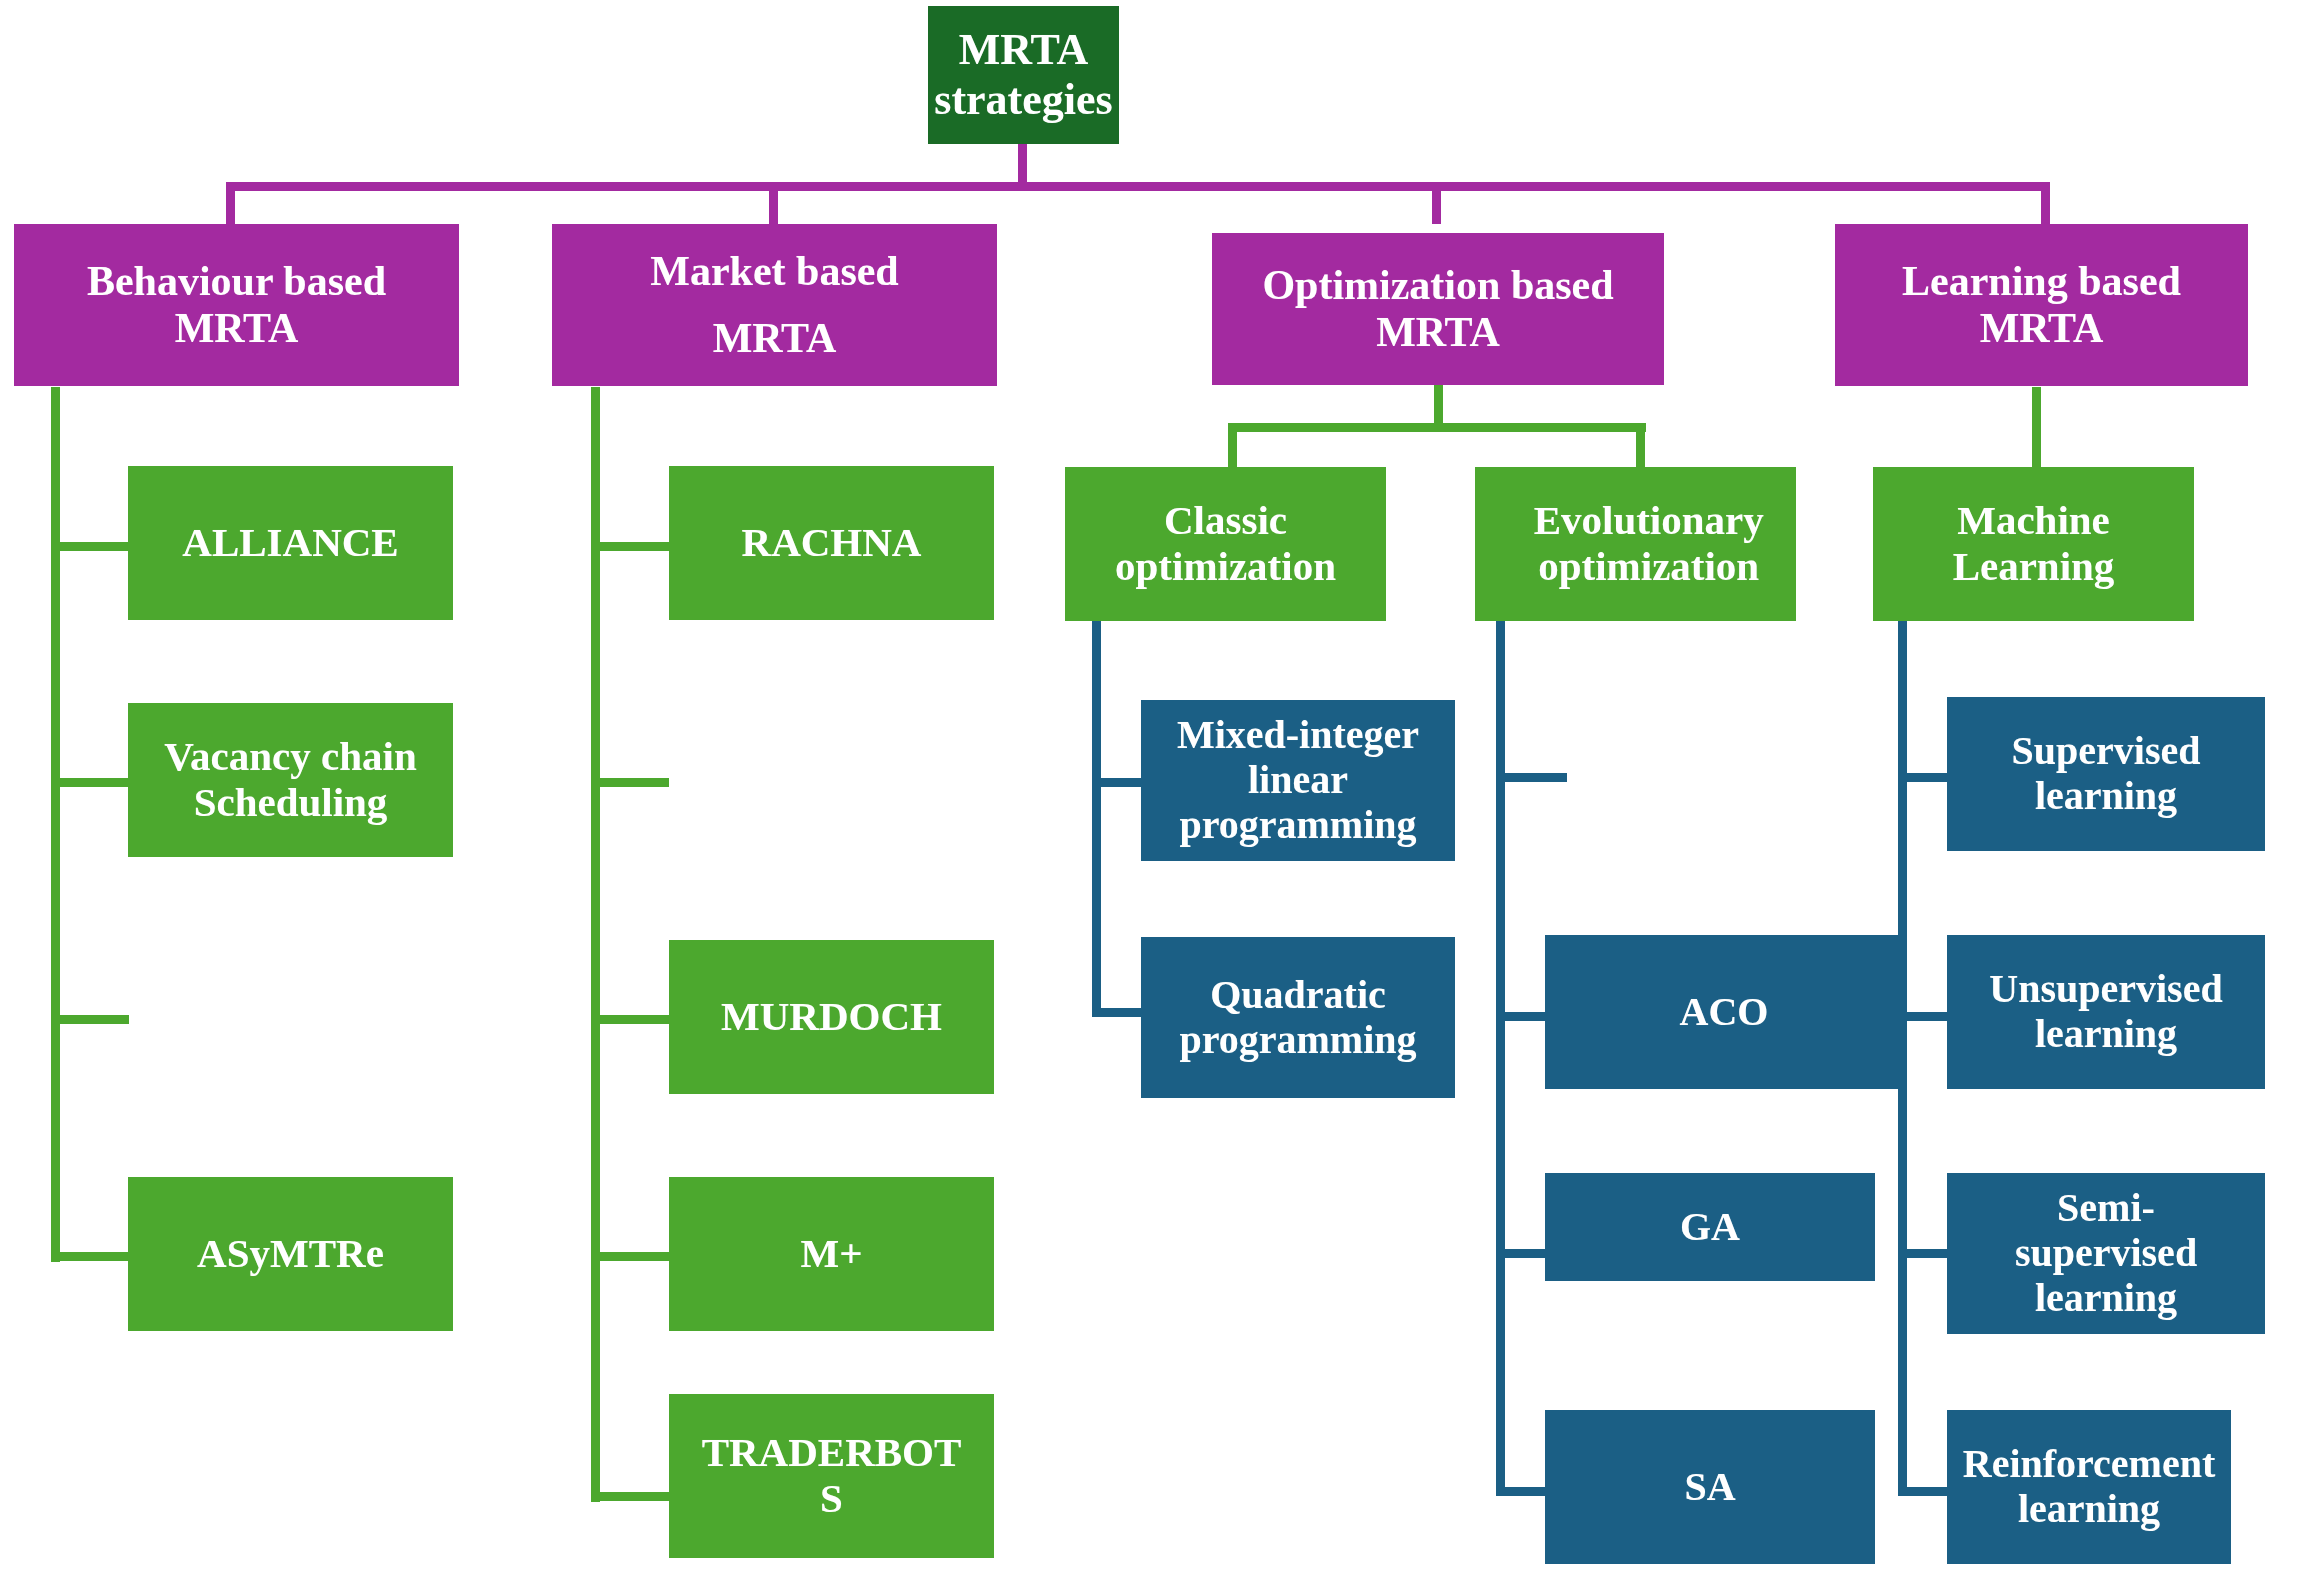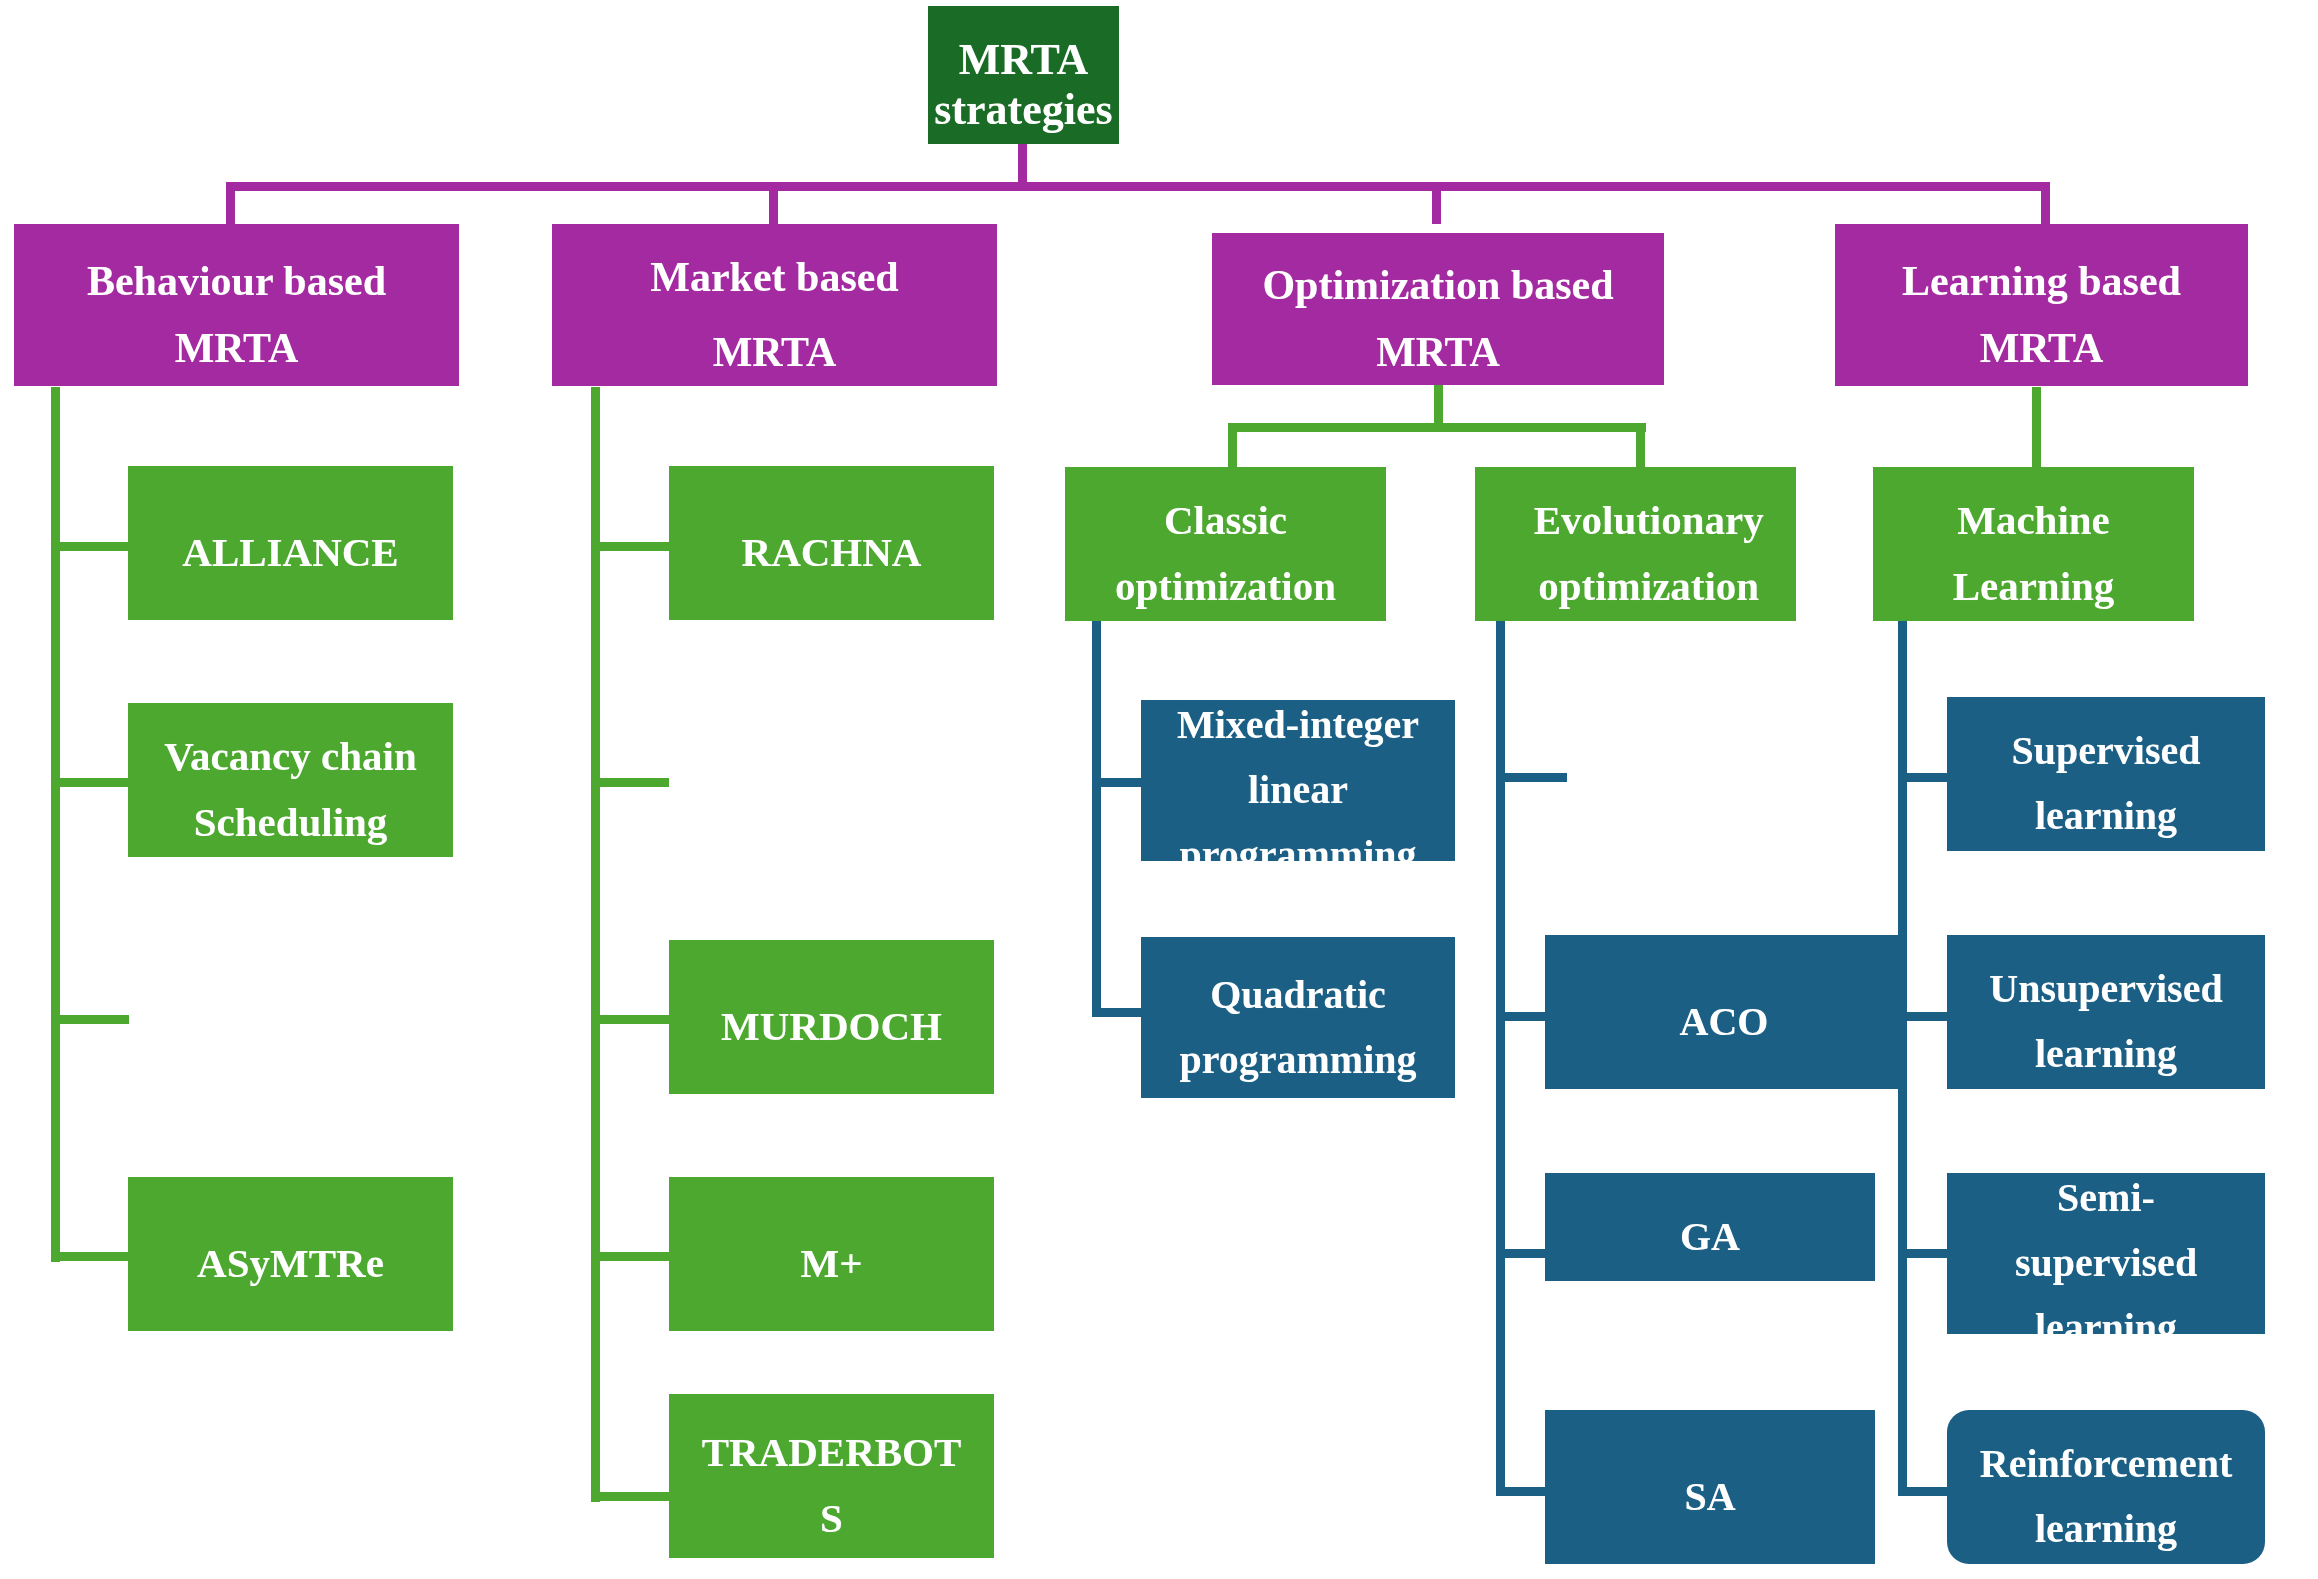--- a/index.html
+++ b/index.html
@@ -23,21 +23,21 @@
     align-items: center;
     justify-content: center;
     text-align: center;
     color: #ffffff;
     font-weight: bold;
     line-height: 1.12;
     box-sizing: border-box;
     padding: 2.8px 5.6px;
     text-shadow: 0 0 0.7px rgba(255,255,255,0.35);
   }
-  .node span { display: block; width: 100%; margin-top: 20px; }
+  .node span { display: block; width: 100%; }
   .root  { background: #1A6B26; font-size: 44px; }
   .cat   { background: #A32AA0; font-size: 42px; }
   .leaf  { background: #4CA82E; font-size: 41px; }
   .blue  { background: #1B5F85; font-size: 40px; }
   .mid   { background: #4CA82E; font-size: 41px; }
 
   .conn { position: absolute; }
   .h-purple { background: #A32AA0; }
   .v-purple { background: #A32AA0; }
   .h-green  { background: #4CA82E; }
@@ -184,19 +184,19 @@
   </div>
   <div class="node blue" style="left:1947px; top:935px; width:318px; height:154px; flex-direction:column;">
     <span>Unsupervised</span>
     <span>learning</span>
   </div>
   <div class="node blue" style="left:1947px; top:1173px; width:318px; height:161px; flex-direction:column;">
     <span>Semi-</span>
     <span>supervised</span>
     <span>learning</span>
   </div>
-  <div class="node blue" style="left:1947px; top:1410px; width:318px; height:154px; flex-direction:column;border-radius:22px;">
+  <div class="node blue" style="left:1947px; top:1410px; width:284px; height:154px; flex-direction:column;">
     <span>Reinforcement</span>
     <span>learning</span>
   </div>
 
 </div>
 
 
 </body></html>

